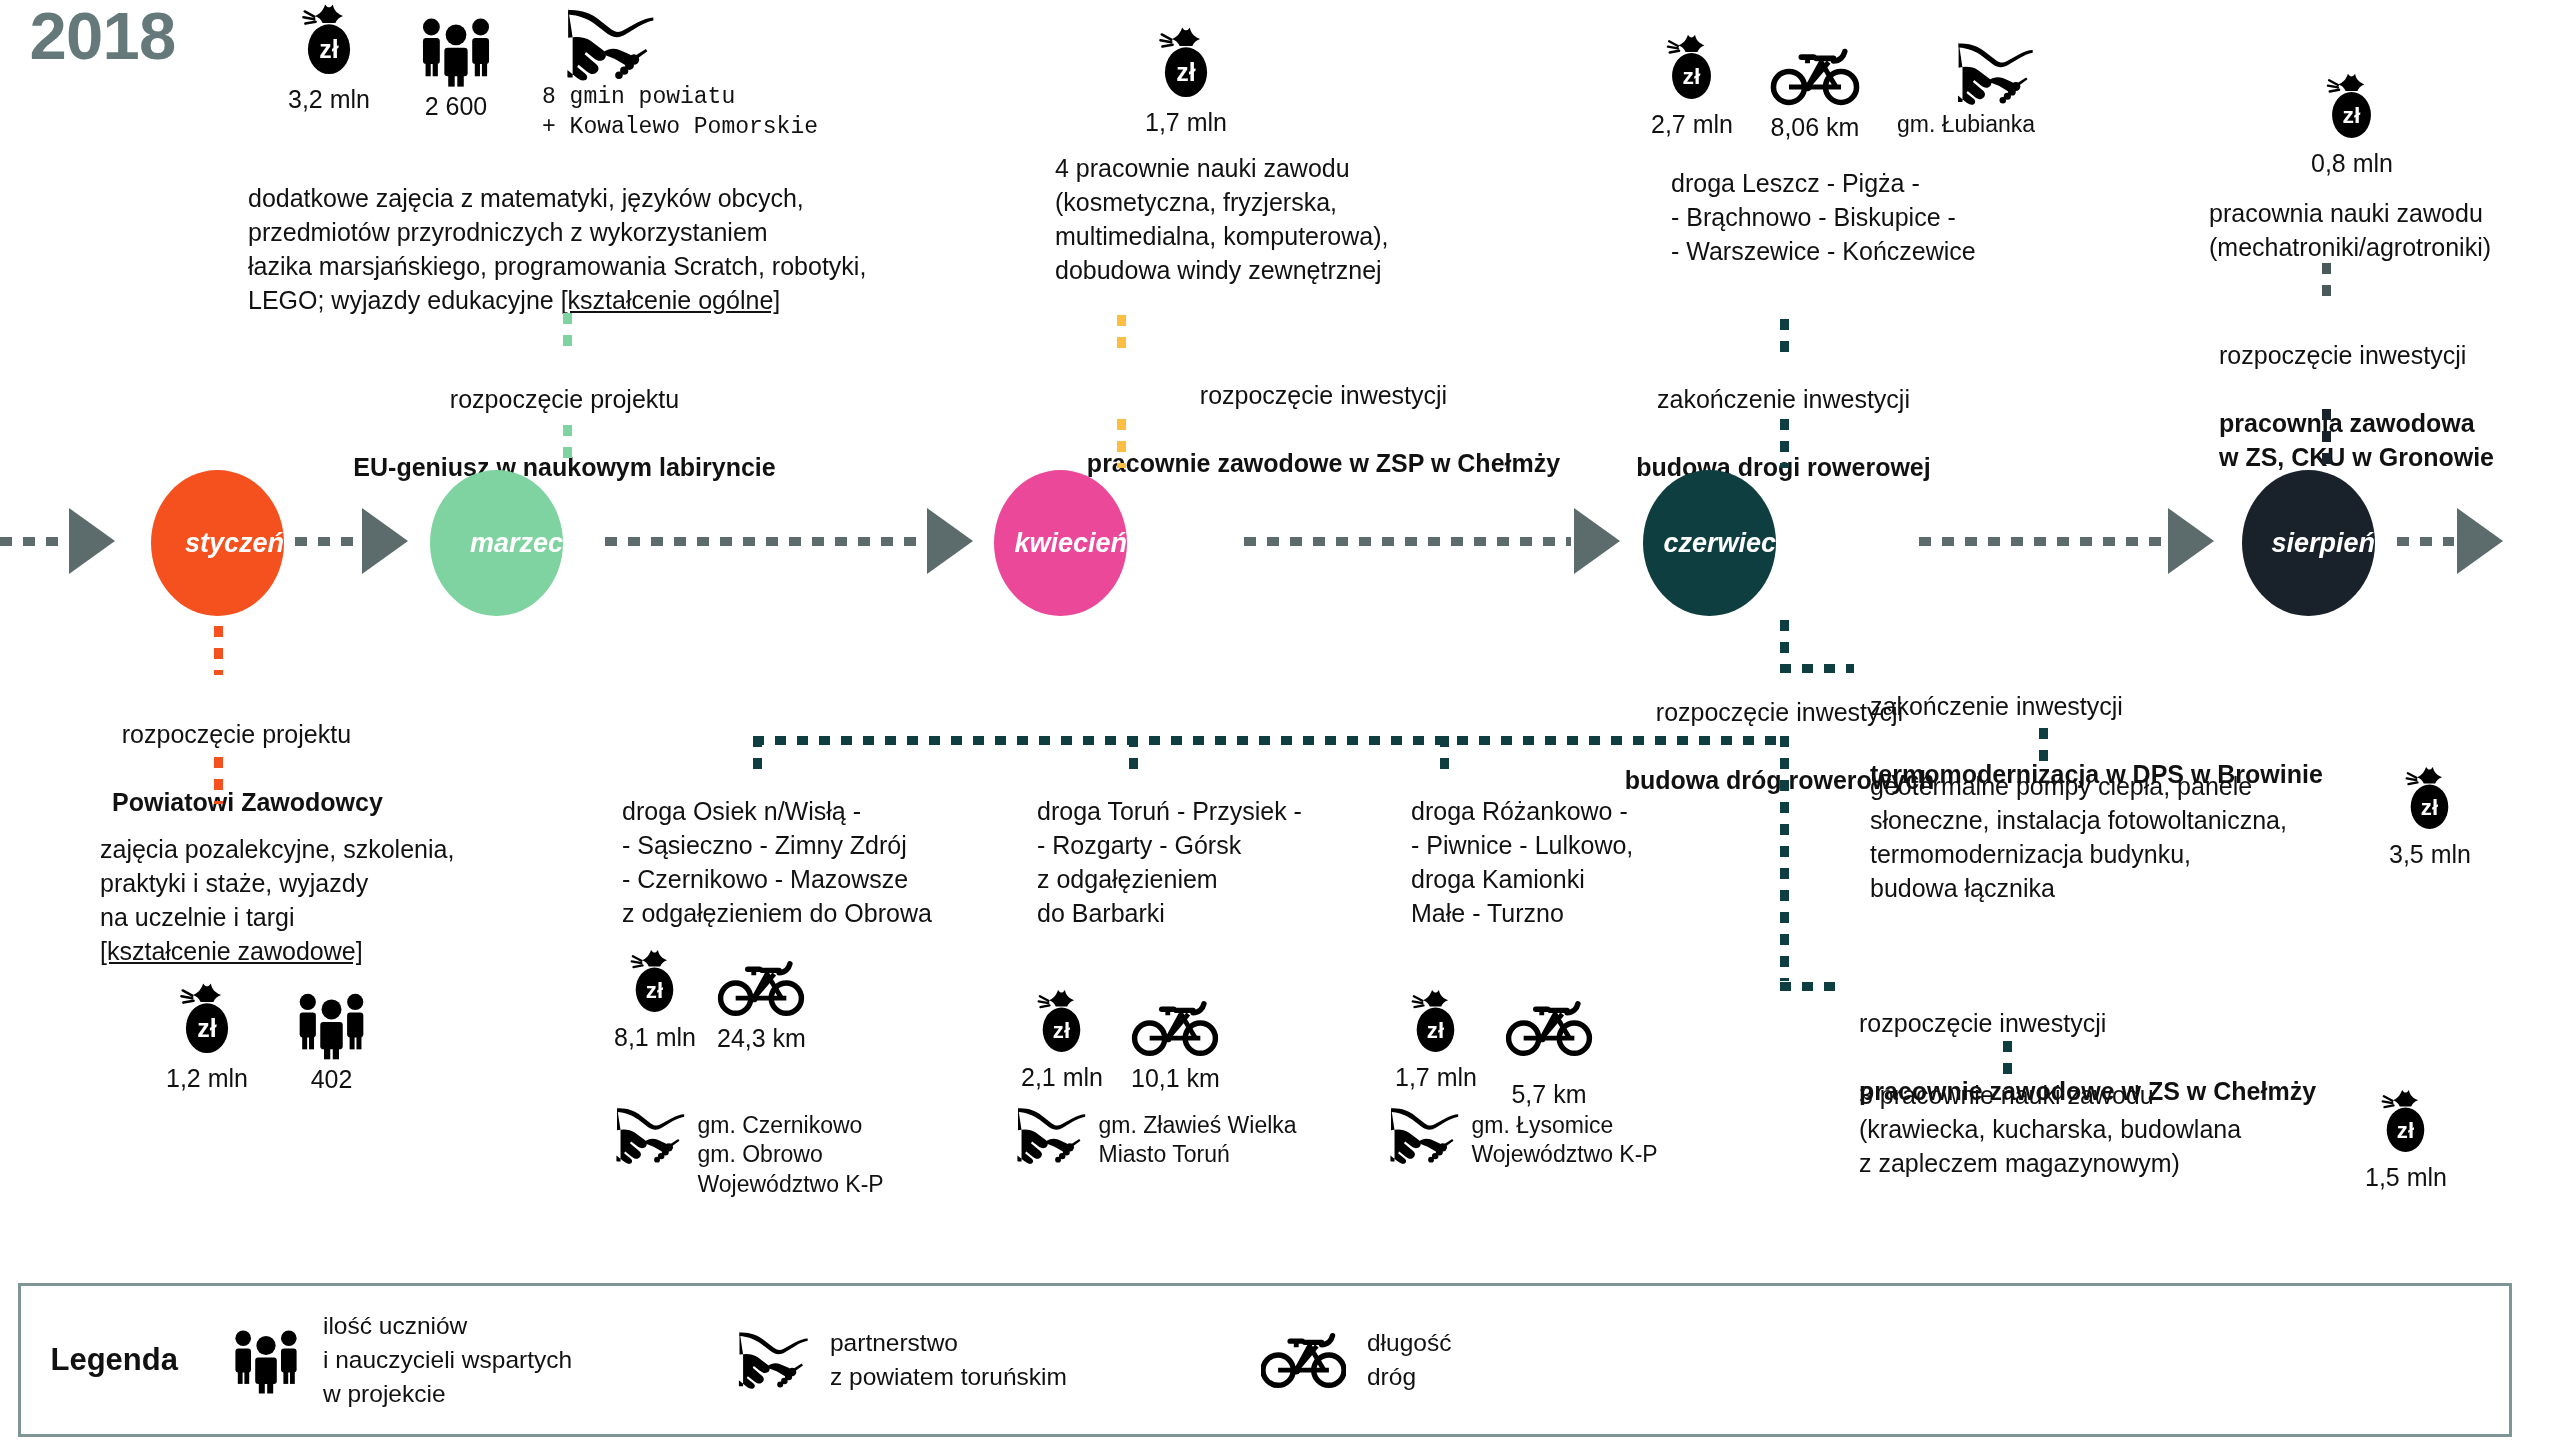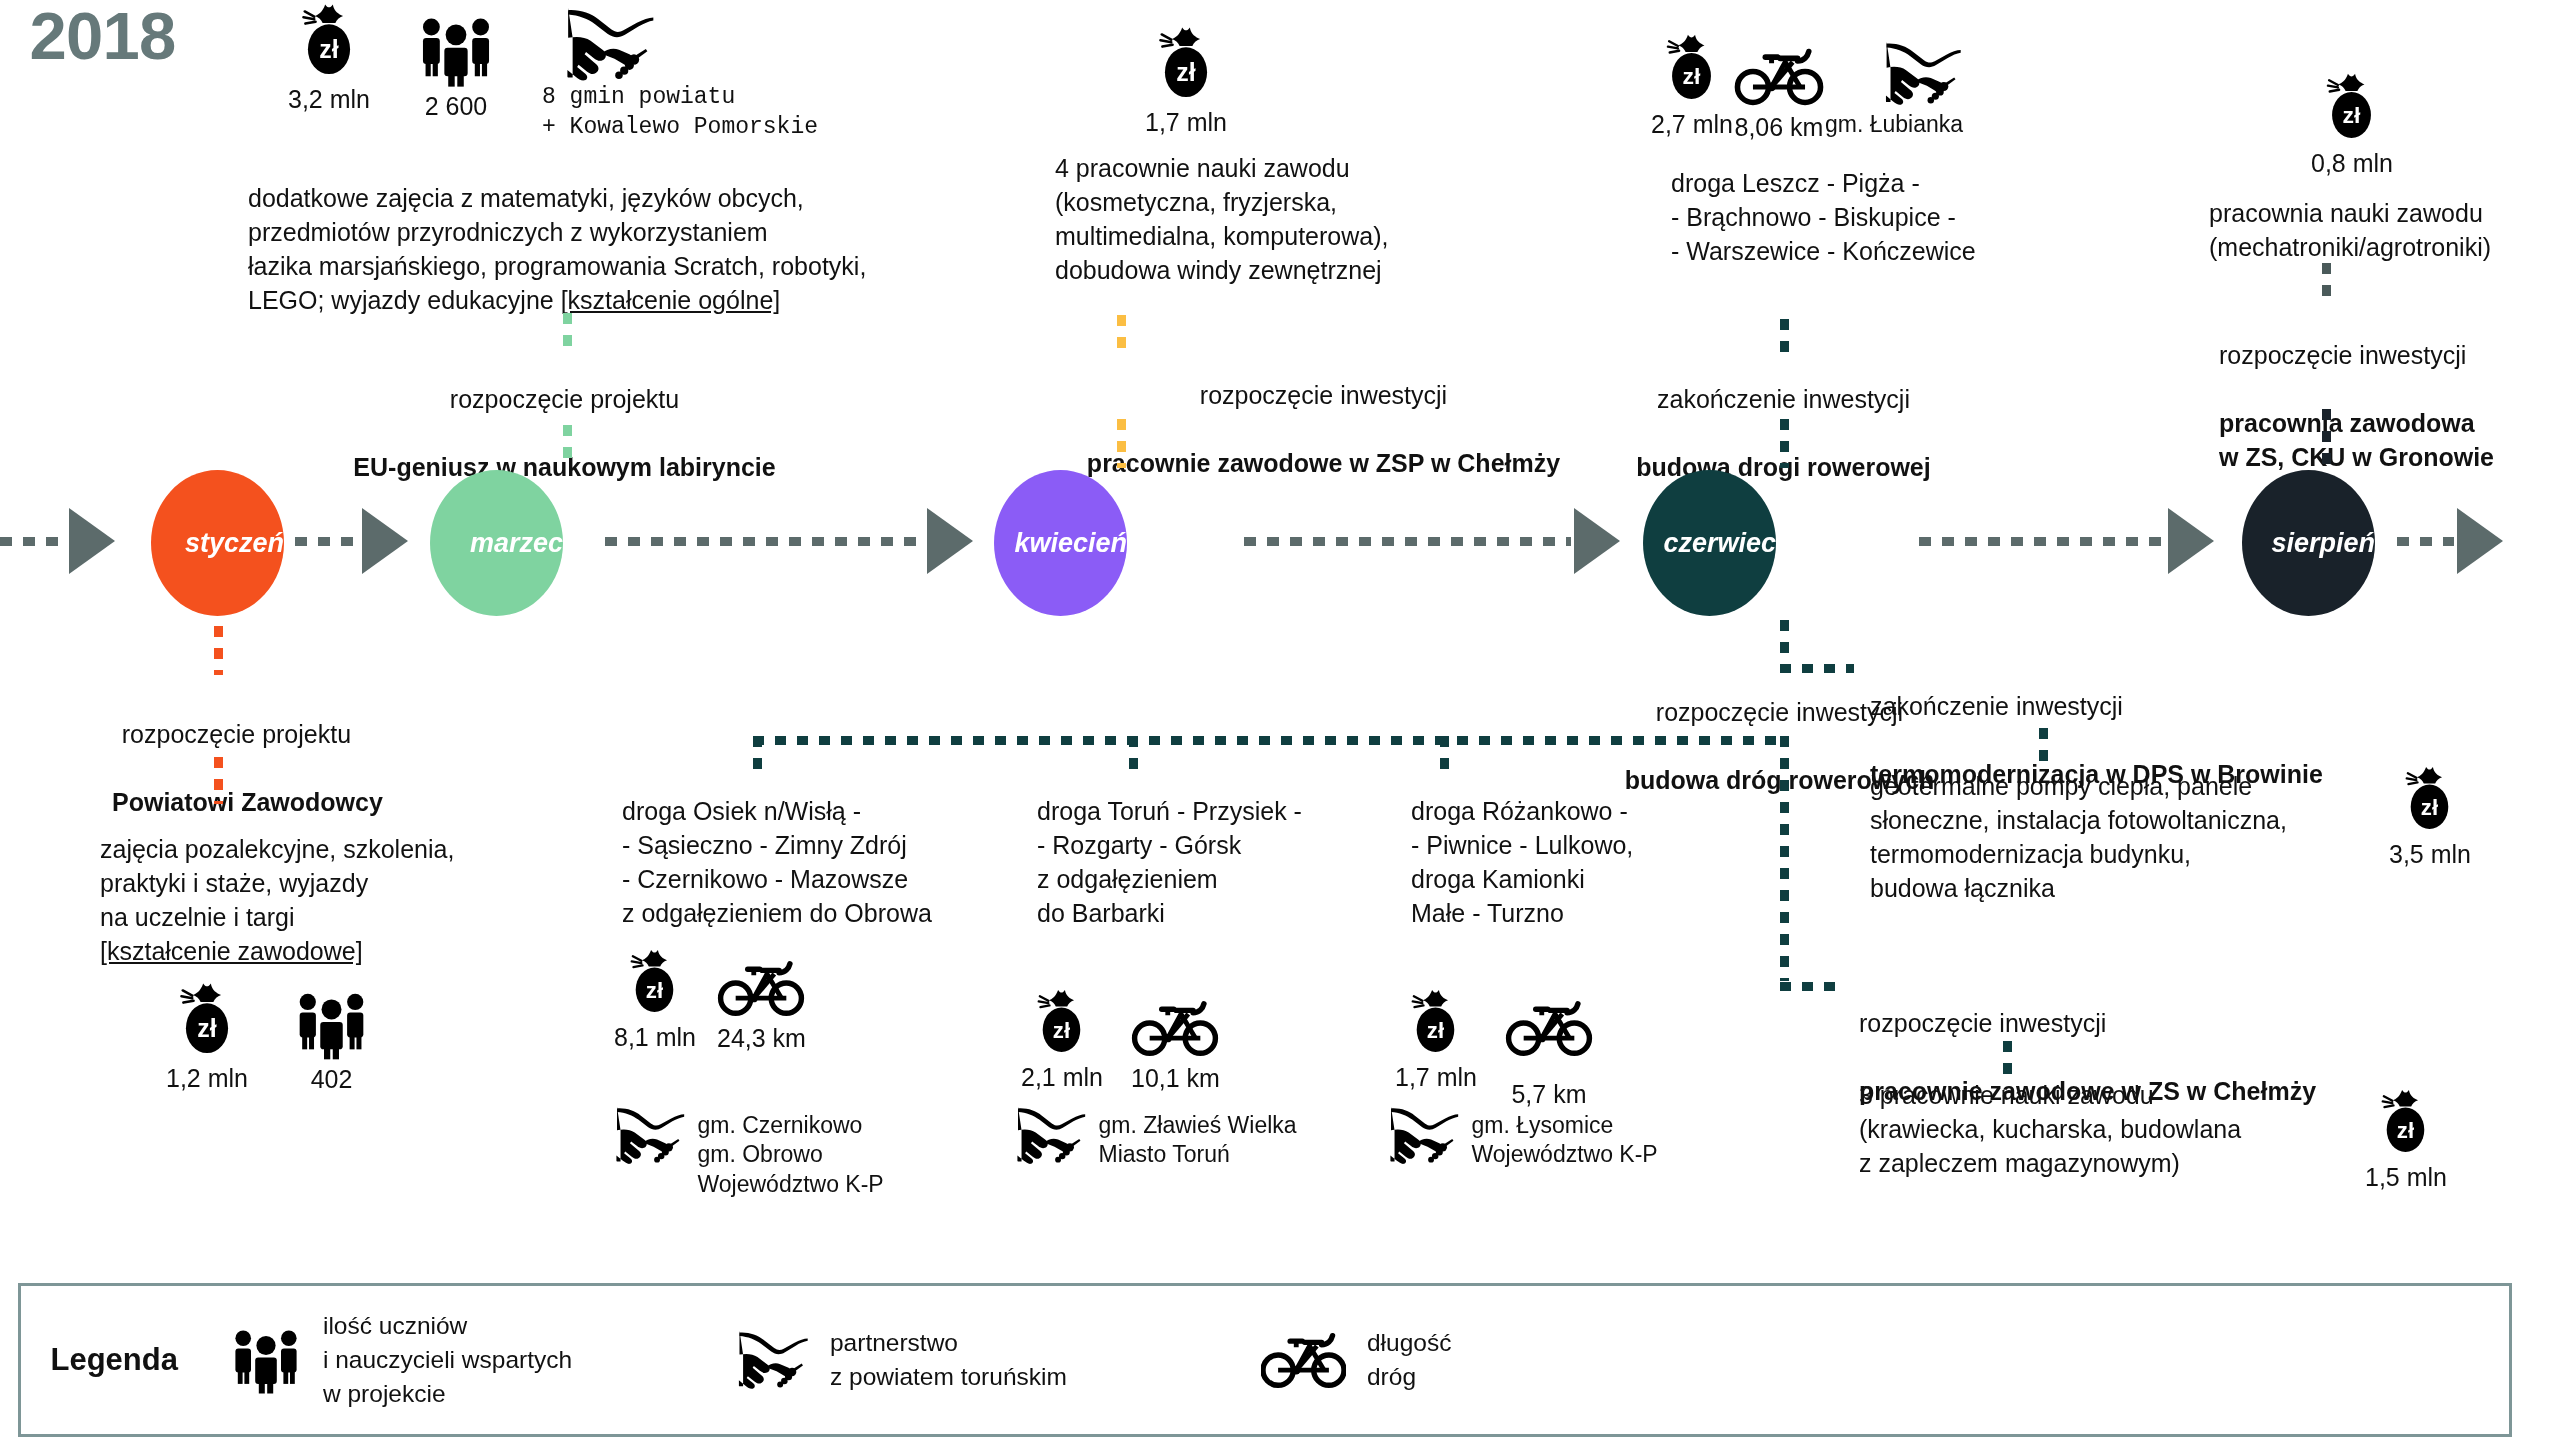--- a/index.html
+++ b/index.html
@@ -151,21 +151,21 @@
 (kosmetyczna, fryzjerska,
 multimedialna, komputerowa),
 dobudowa windy zewnętrznej</div>
 <div class="vdot" style="left:1117px;top:315px;height:41px;color:#fbbe43;"></div>
 <div class="abs txt center" style="left:900px;top:344px;width:847px;">
   <div>rozpoczęcie inwestycji</div>
   <div class="bold">pracownie zawodowe w ZSP w Chełmży</div>
 </div>
 <div class="vdot" style="left:1117px;top:419px;height:49px;color:#fbbe43;"></div>
 
-<div class="statrow" style="left:1651px;top:33px;align-items:flex-start;">
+<div class="statrow" style="left:1651px;top:33px;gap:36px;align-items:flex-start;">
   <div class="stat">
     <svg class="ico" width="59" height="72" viewBox="0 0 72 88">
         <use href="#sym-bag"></use>
       </svg>
     <div class="val">2,7 mln</div>
   </div>
   <div class="stat" style="padding-top:13px;">
     <svg class="ico" width="92" height="62" viewBox="0 0 112 76">
         <use href="#sym-bike"></use>
       </svg>
@@ -217,21 +217,21 @@
   <div class="dashline" style="left:295px;width:65px;"></div>
   <div class="arrow" style="left:362px;"></div>
 
   <div class="node" style="left:430px;background:#7fd3a0;">
     <span>marzec</span>
   </div>
 
   <div class="dashline" style="left:605px;width:319px;"></div>
   <div class="arrow" style="left:927px;"></div>
 
-  <div class="node" style="left:994px;background:#8b5cf6;">
+  <div class="node" style="left:994px;background:#ec4899;">
     <span>kwiecień</span>
   </div>
 
   <div class="dashline" style="left:1244px;width:327px;"></div>
   <div class="arrow" style="left:1574px;"></div>
 
   <div class="node" style="left:1643px;background:#0f3e40;">
     <span>czerwiec</span>
   </div>
 

